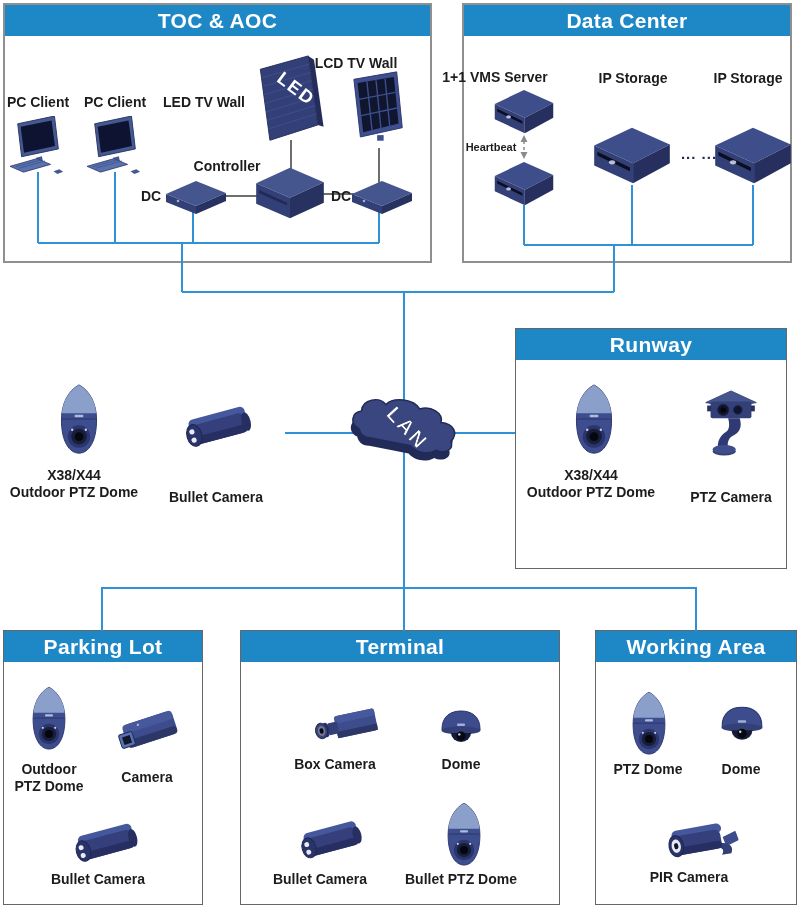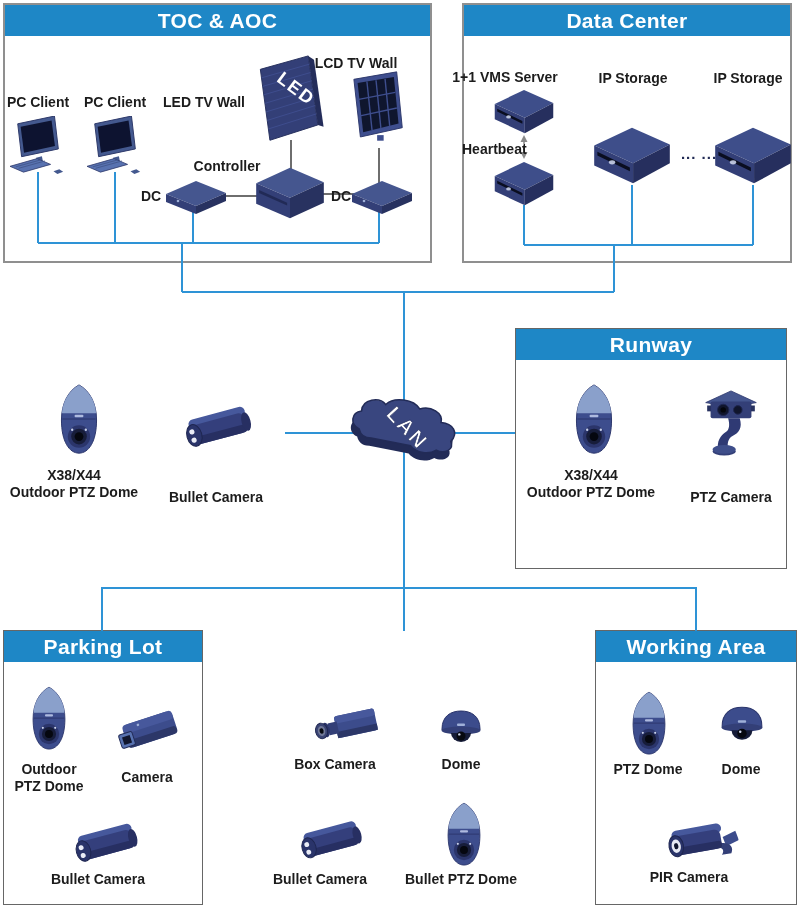--- a/index.html
+++ b/index.html
@@ -5,21 +5,21 @@
   html,body{margin:0;padding:0;background:#ffffff;}
   #canvas{position:relative;width:800px;height:910px;background:#fff;overflow:hidden;
           font-family:"Liberation Sans","DejaVu Sans",sans-serif;}
   .box{position:absolute;background:#fff;box-sizing:border-box;z-index:1;}
   .box-top{border:2px solid #8f8f8f;}
   .box-std{border:1.5px solid #666;}
   .hdr{height:31px;background:var(--hdr,#1e87c6);color:#fff;font-weight:bold;font-size:21px;
        display:flex;align-items:center;justify-content:center;letter-spacing:.3px;}
   .lbl{position:absolute;z-index:4;color:#1c1c1c;font-weight:bold;font-size:14px;line-height:1.18;
        text-align:center;white-space:pre-line;}
-  .lbl.small{font-size:14px;}
+  .lbl.small{font-size:11px;}
   .lbl.dots{font-size:15px;letter-spacing:1px;color:#222b55;white-space:pre;}
   .icon{position:absolute;z-index:4;}
   #wires{position:absolute;left:0;top:0;z-index:3;pointer-events:none;}
   .wire{stroke:var(--wire,#2e93d6);stroke-width:2;fill:none;}
   .pole{stroke:#6e6e6e;stroke-width:2;fill:none;}
   .dash{stroke:#8a8a8a;stroke-width:1.5;fill:none;stroke-dasharray:3 3;}
   .arrowhead{fill:#8a8a8a;}
   .cloud{z-index:5;}
   svg text{font-family:"Liberation Sans","DejaVu Sans",sans-serif;}
 </style>
@@ -172,20 +172,23 @@
     <div class="hdr">Data Center</div>
   </div>
   <div class="box box-top" style="left:3px;top:3px;width:429px;height:260px;">
     <div class="hdr">TOC &amp; AOC</div>
   </div>
   <div class="box box-std" style="left:515px;top:328px;width:272px;height:241px;">
     <div class="hdr">Runway</div>
   </div>
   <div class="box box-std" style="left:3px;top:630px;width:200px;height:275px;">
     <div class="hdr">Parking Lot</div>
+  </div>
+  <div class="box box-std" style="left:240px;top:630px;width:320px;height:275px;">
+    <div class="hdr">Terminal</div>
   </div>
   <div class="box box-std" style="left:595px;top:630px;width:202px;height:275px;">
     <div class="hdr">Working Area</div>
   </div>
 
   <div class="lbl" style="left:6px;top:94px;width:64px;">PC Client</div>
   <svg class="icon" style="left:10px;top:116px;" width="58" height="62" viewBox="0 0 60 64">
       <use href="#sym-pc"></use>
     </svg>
 
@@ -223,21 +226,21 @@
   <div class="lbl" style="left:138px;top:188px;width:26px;">DC</div>
   <svg class="icon" style="left:164px;top:178px;" width="64" height="40" viewBox="0 0 64 40">
       <use href="#sym-dc"></use>
     </svg>
 
   <div class="lbl" style="left:327px;top:188px;width:28px;">DC</div>
   <svg class="icon" style="left:350px;top:178px;" width="64" height="40" viewBox="0 0 64 40">
       <use href="#sym-dc"></use>
     </svg>
 
-  <div class="lbl" style="left:446px;top:69px;width:118px;">1+1 VMS Server</div>
+  <div class="lbl" style="left:436px;top:69px;width:118px;">1+1 VMS Server</div>
   <svg class="icon" style="left:485px;top:86px;" width="78" height="52" viewBox="0 0 80 64">
       <use href="#sym-server"></use>
     </svg>
   <div class="lbl small" style="left:462px;top:141px;width:58px;">Heartbeat</div>
   <svg class="icon" style="left:485px;top:158px;" width="78" height="52" viewBox="0 0 80 64">
       <use href="#sym-server"></use>
     </svg>
 
   <div class="lbl" style="left:594px;top:70px;width:78px;">IP Storage</div>
   <svg class="icon" style="left:590px;top:122px;" width="84" height="68" viewBox="0 0 80 64">

